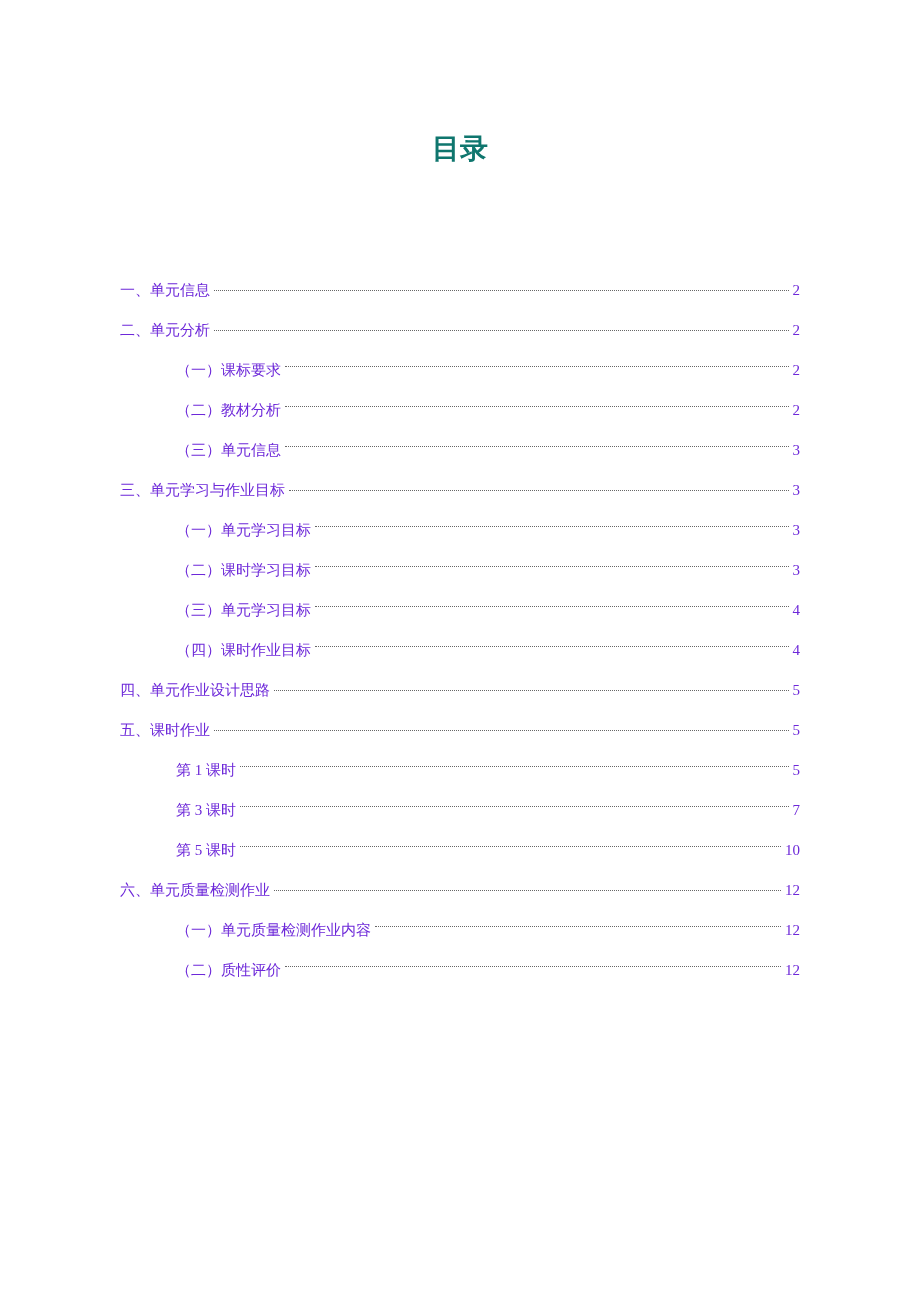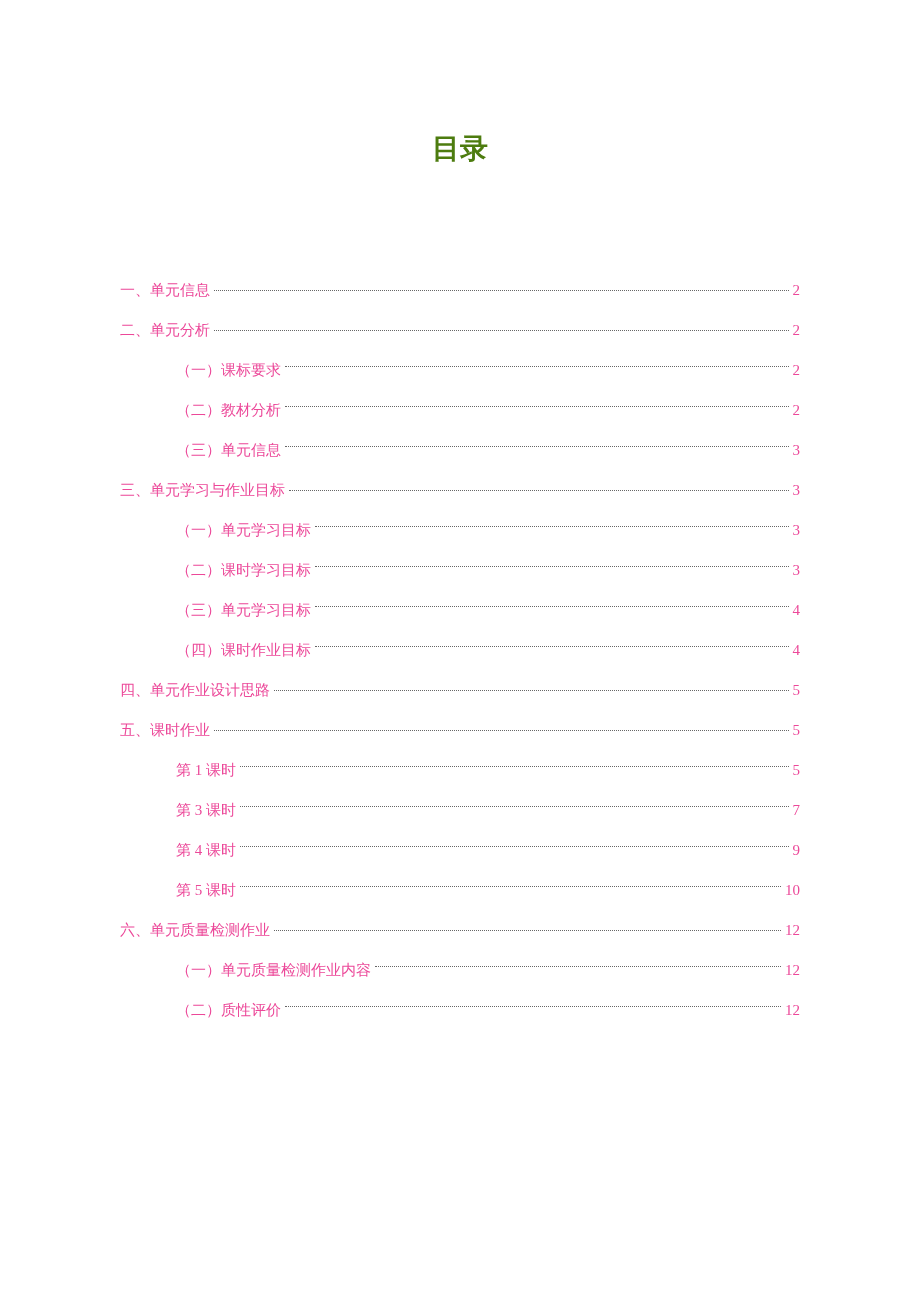--- a/index.html
+++ b/index.html
@@ -15,27 +15,27 @@
       color: #333333;
       position: relative;
     }
     .page {
       padding: 130px 120px 0 120px;
     }
     .title {
       text-align: center;
       font-size: 28px;
       font-weight: bold;
-      color: #4d7c0f;
+      color: #0f766e;
       margin-bottom: 110px;
       font-family: "SimHei", "黑体", sans-serif;
     }
     .toc {
       font-size: 15px;
-      color: #ec4899;
+      color: #6d28d9;
     }
     .toc-entry {
       display: flex;
       align-items: baseline;
       margin-bottom: 16px;
       line-height: 1.6;
     }
     .toc-entry.level-1 {
       padding-left: 0;
     }
@@ -130,25 +130,20 @@
         <span class="toc-label">第 1 课时</span>
         <span class="toc-dots"></span>
         <span class="toc-page">5</span>
       </div>
       <div class="toc-entry level-2">
         <span class="toc-label">第 3 课时</span>
         <span class="toc-dots"></span>
         <span class="toc-page">7</span>
       </div>
       <div class="toc-entry level-2">
-        <span class="toc-label">第 4 课时</span>
-        <span class="toc-dots"></span>
-        <span class="toc-page">9</span>
-      </div>
-      <div class="toc-entry level-2">
         <span class="toc-label">第 5 课时</span>
         <span class="toc-dots"></span>
         <span class="toc-page">10</span>
       </div>
       <div class="toc-entry level-1">
         <span class="toc-label">六、单元质量检测作业</span>
         <span class="toc-dots"></span>
         <span class="toc-page">12</span>
       </div>
       <div class="toc-entry level-2">

